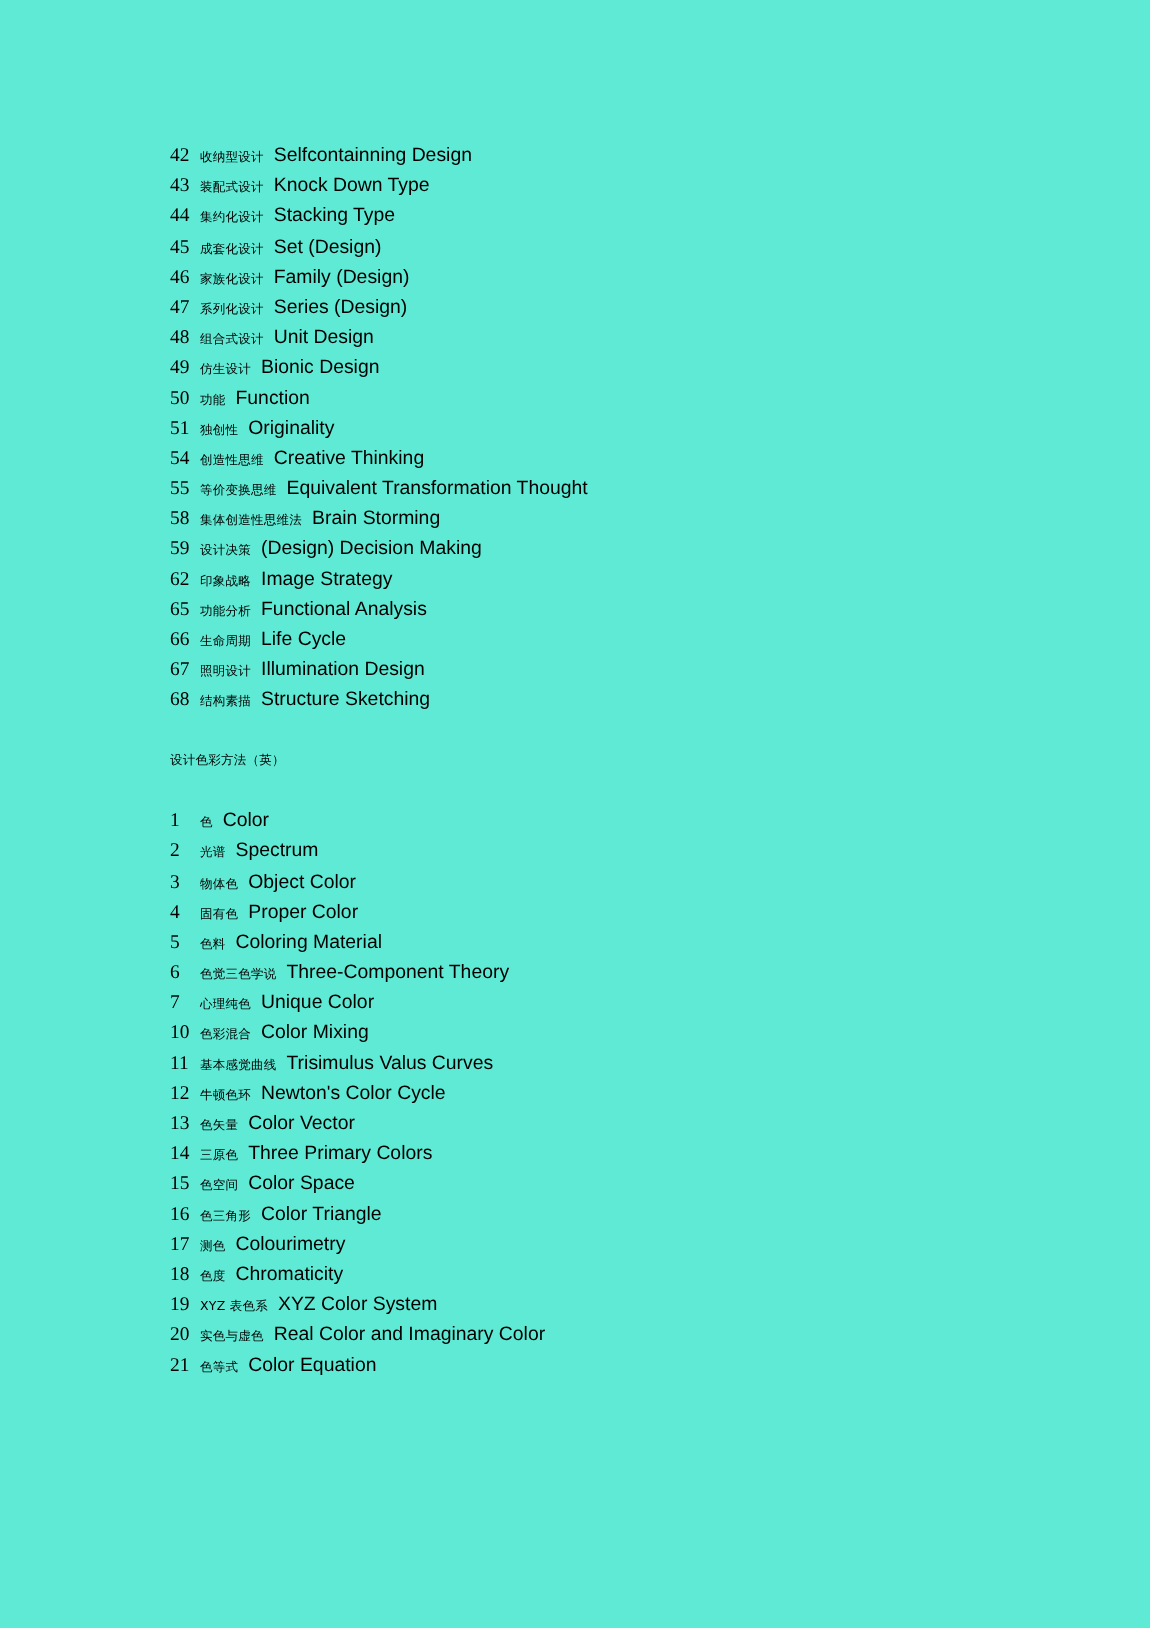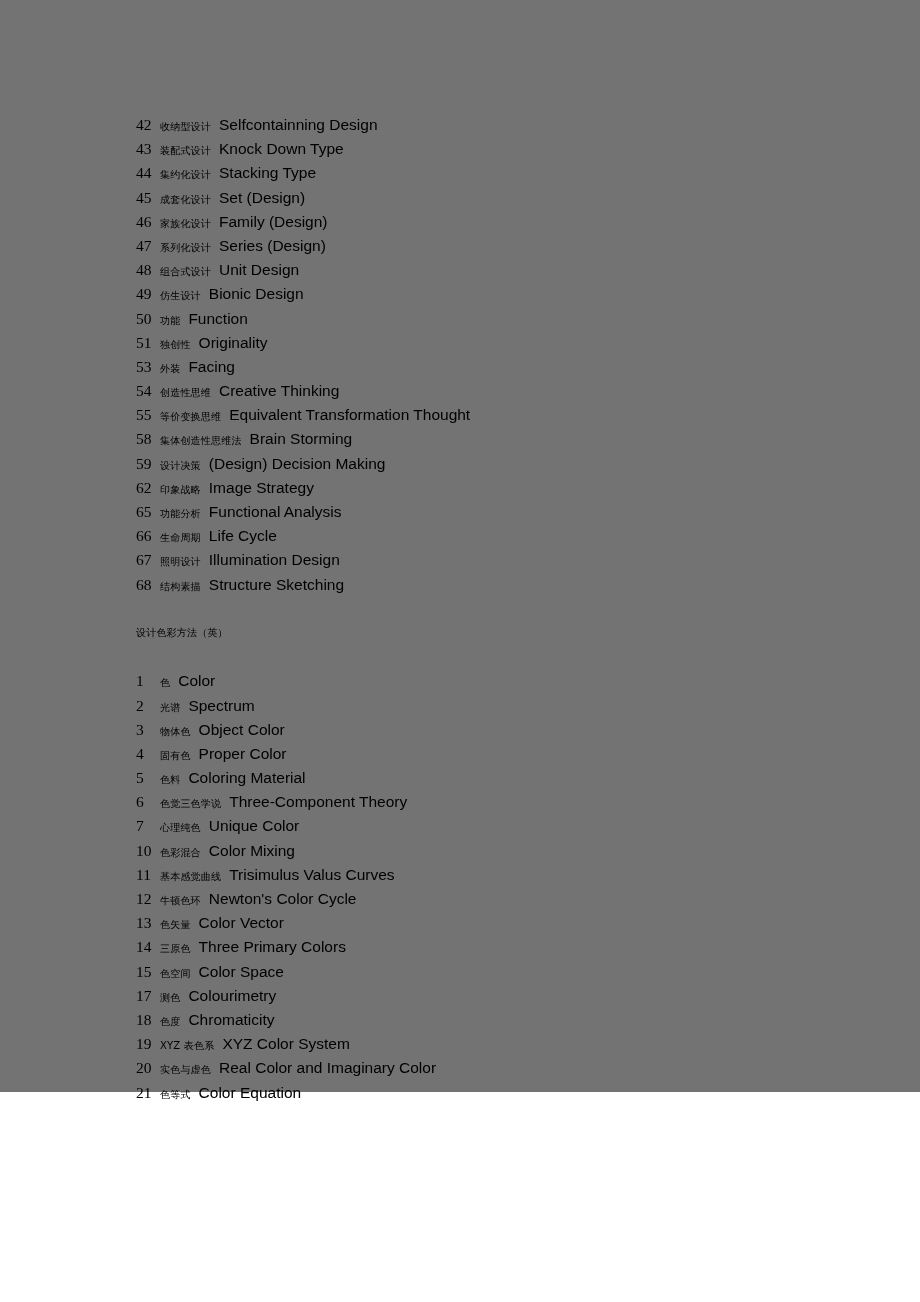--- a/index.html
+++ b/index.html
@@ -10,22 +10,22 @@
   body {
     width: 920px;
     height: 1302px;
     font-family: "Liberation Serif", "DejaVu Serif", serif;
     color: #000000;
     -webkit-font-smoothing: antialiased;
   }
   .page {
     position: relative;
     width: 920px;
-    height: 1092px;
-    background: #737373;
+    height: 1302px;
+    background: #5eead4;
     box-sizing: border-box;
     padding: 113px 0 0 136px;
   }
   .glossary-section {
     display: block;
   }
   .entry-list {
     list-style: none;
     margin: 0;
     padding: 0;
@@ -119,25 +119,20 @@
             <span class="entry-num">50</span>
             <span class="entry-zh">功能</span>
             <span class="entry-en">Function</span>
           </li>
           <li class="entry">
             <span class="entry-num">51</span>
             <span class="entry-zh">独创性</span>
             <span class="entry-en">Originality</span>
           </li>
           <li class="entry">
-            <span class="entry-num">53</span>
-            <span class="entry-zh">外装</span>
-            <span class="entry-en">Facing</span>
-          </li>
-          <li class="entry">
             <span class="entry-num">54</span>
             <span class="entry-zh">创造性思维</span>
             <span class="entry-en">Creative Thinking</span>
           </li>
           <li class="entry">
             <span class="entry-num">55</span>
             <span class="entry-zh">等价变换思维</span>
             <span class="entry-en">Equivalent Transformation Thought</span>
           </li>
           <li class="entry">
@@ -241,20 +236,25 @@
             <span class="entry-num">14</span>
             <span class="entry-zh">三原色</span>
             <span class="entry-en">Three Primary Colors</span>
           </li>
           <li class="entry">
             <span class="entry-num">15</span>
             <span class="entry-zh">色空间</span>
             <span class="entry-en">Color Space</span>
           </li>
           <li class="entry">
+            <span class="entry-num">16</span>
+            <span class="entry-zh">色三角形</span>
+            <span class="entry-en">Color Triangle</span>
+          </li>
+          <li class="entry">
             <span class="entry-num">17</span>
             <span class="entry-zh">测色</span>
             <span class="entry-en">Colourimetry</span>
           </li>
           <li class="entry">
             <span class="entry-num">18</span>
             <span class="entry-zh">色度</span>
             <span class="entry-en">Chromaticity</span>
           </li>
           <li class="entry">

